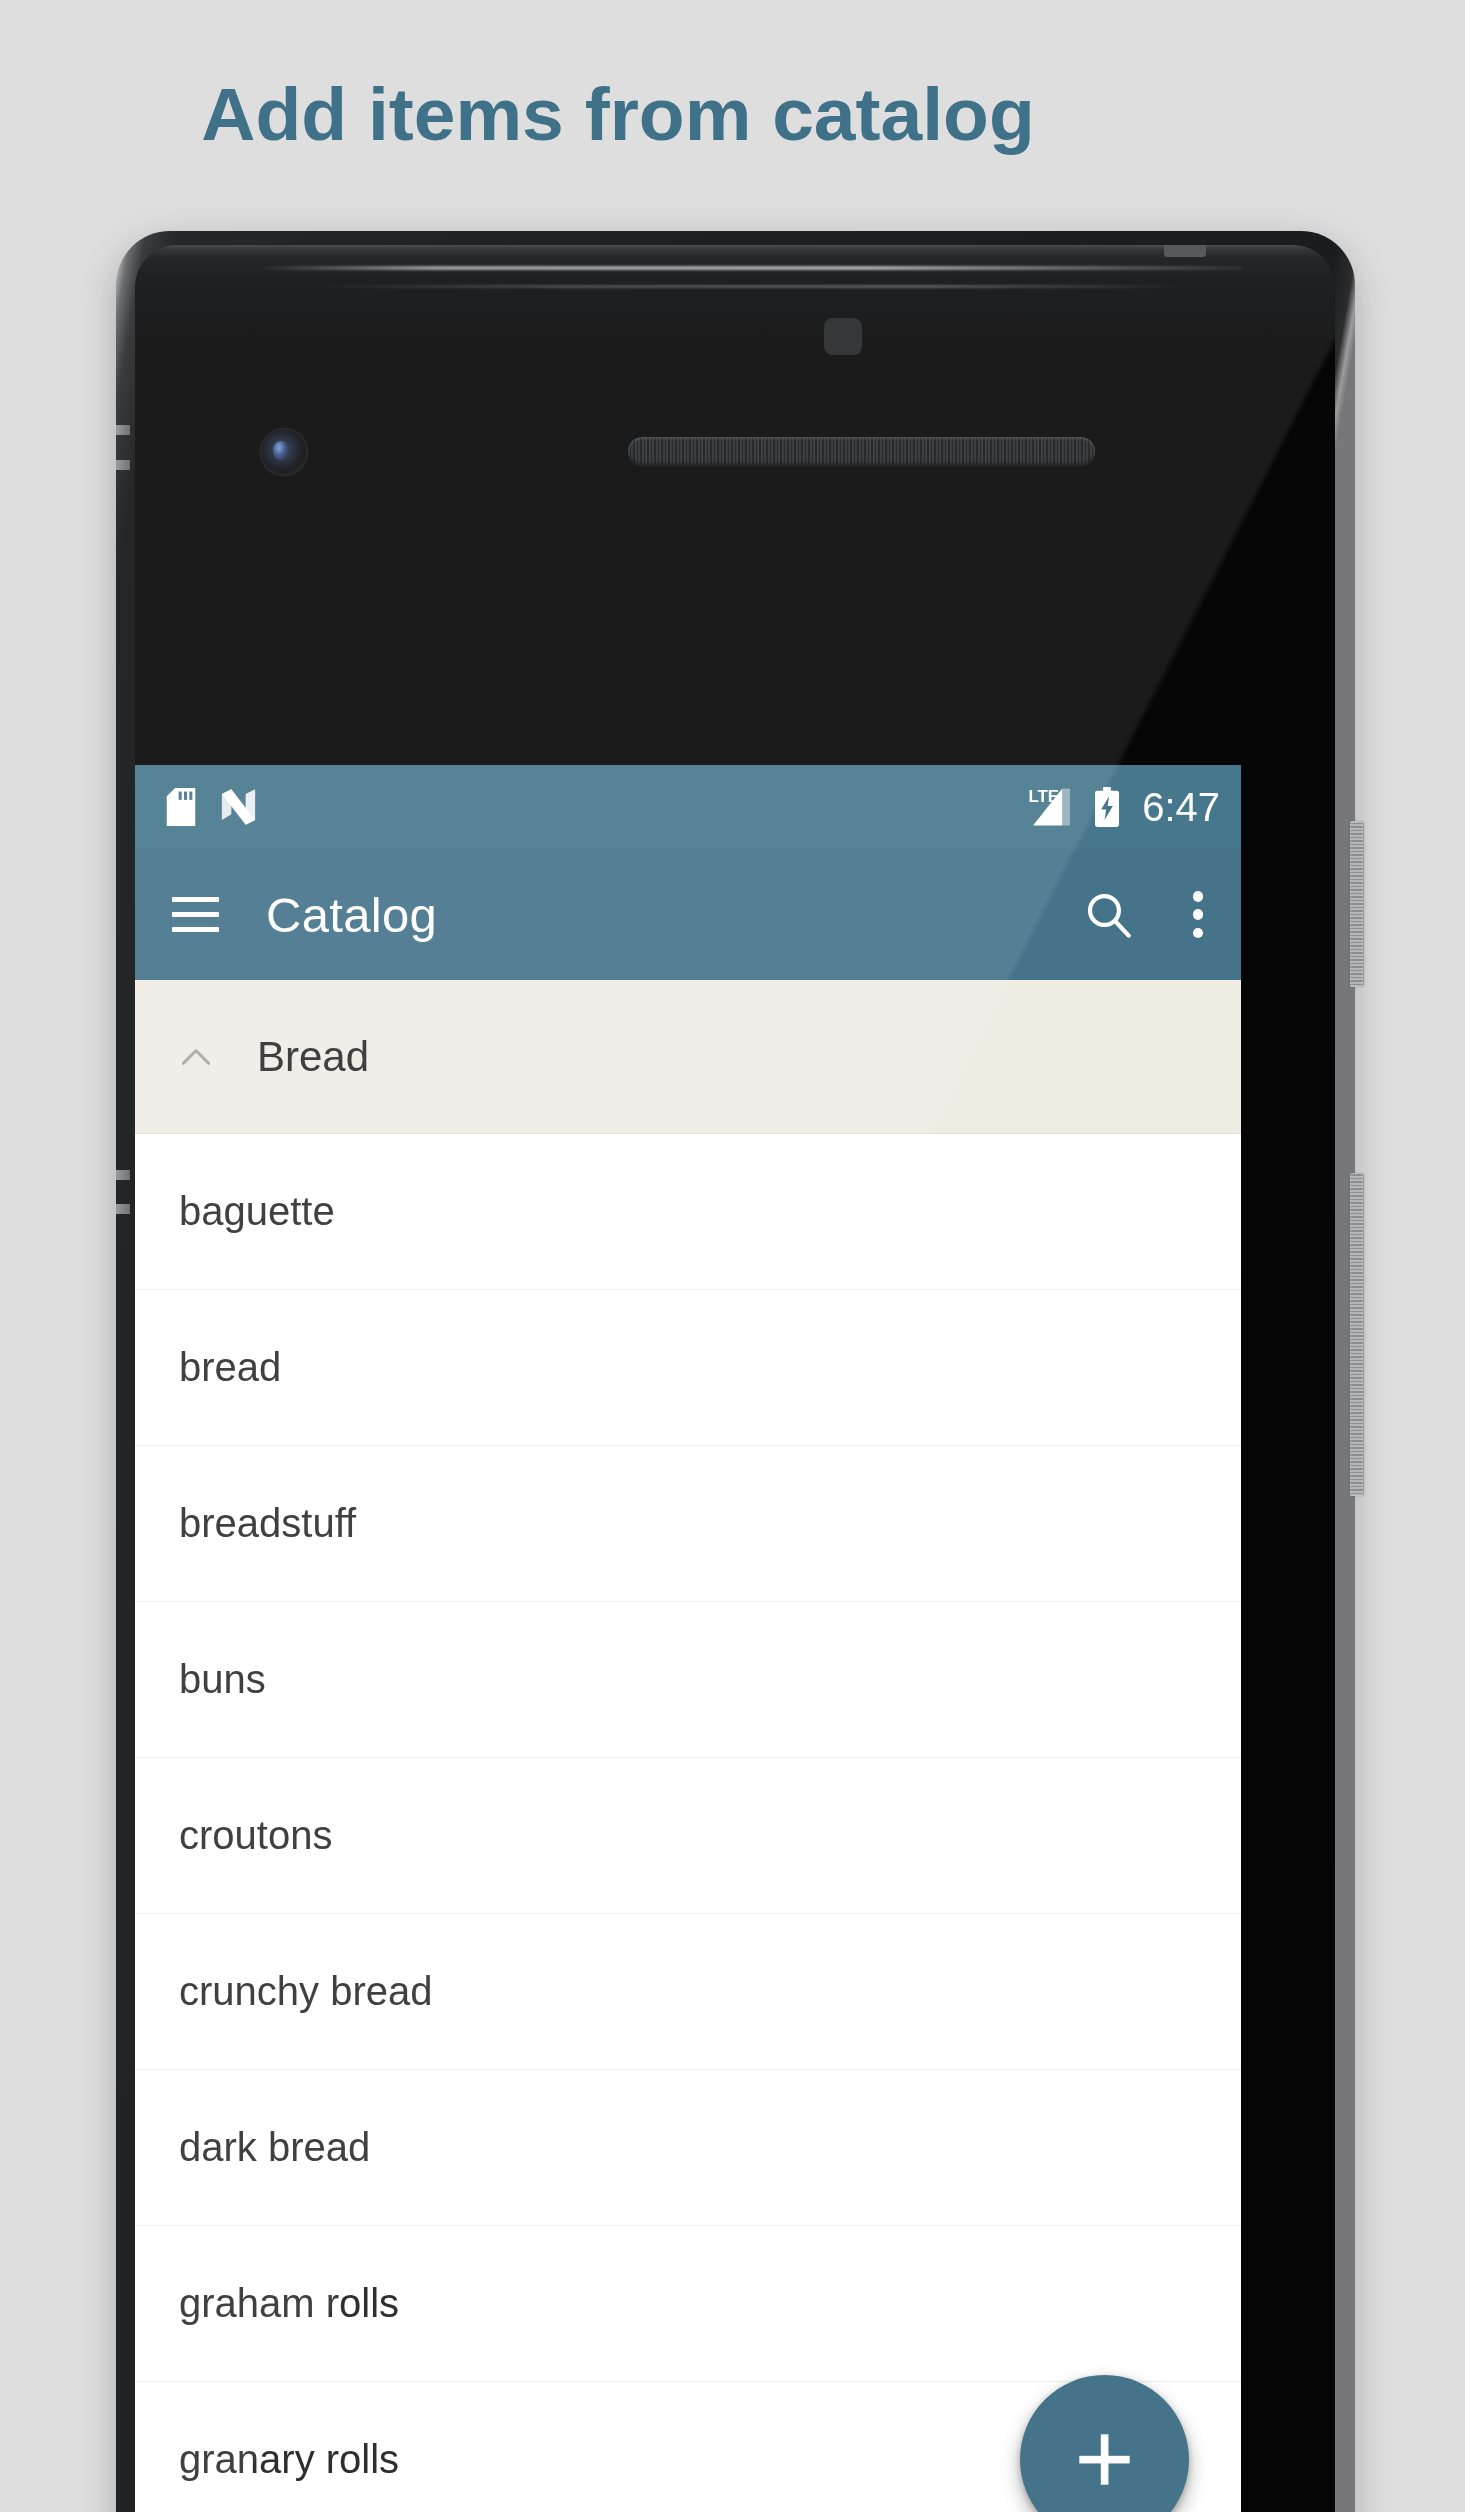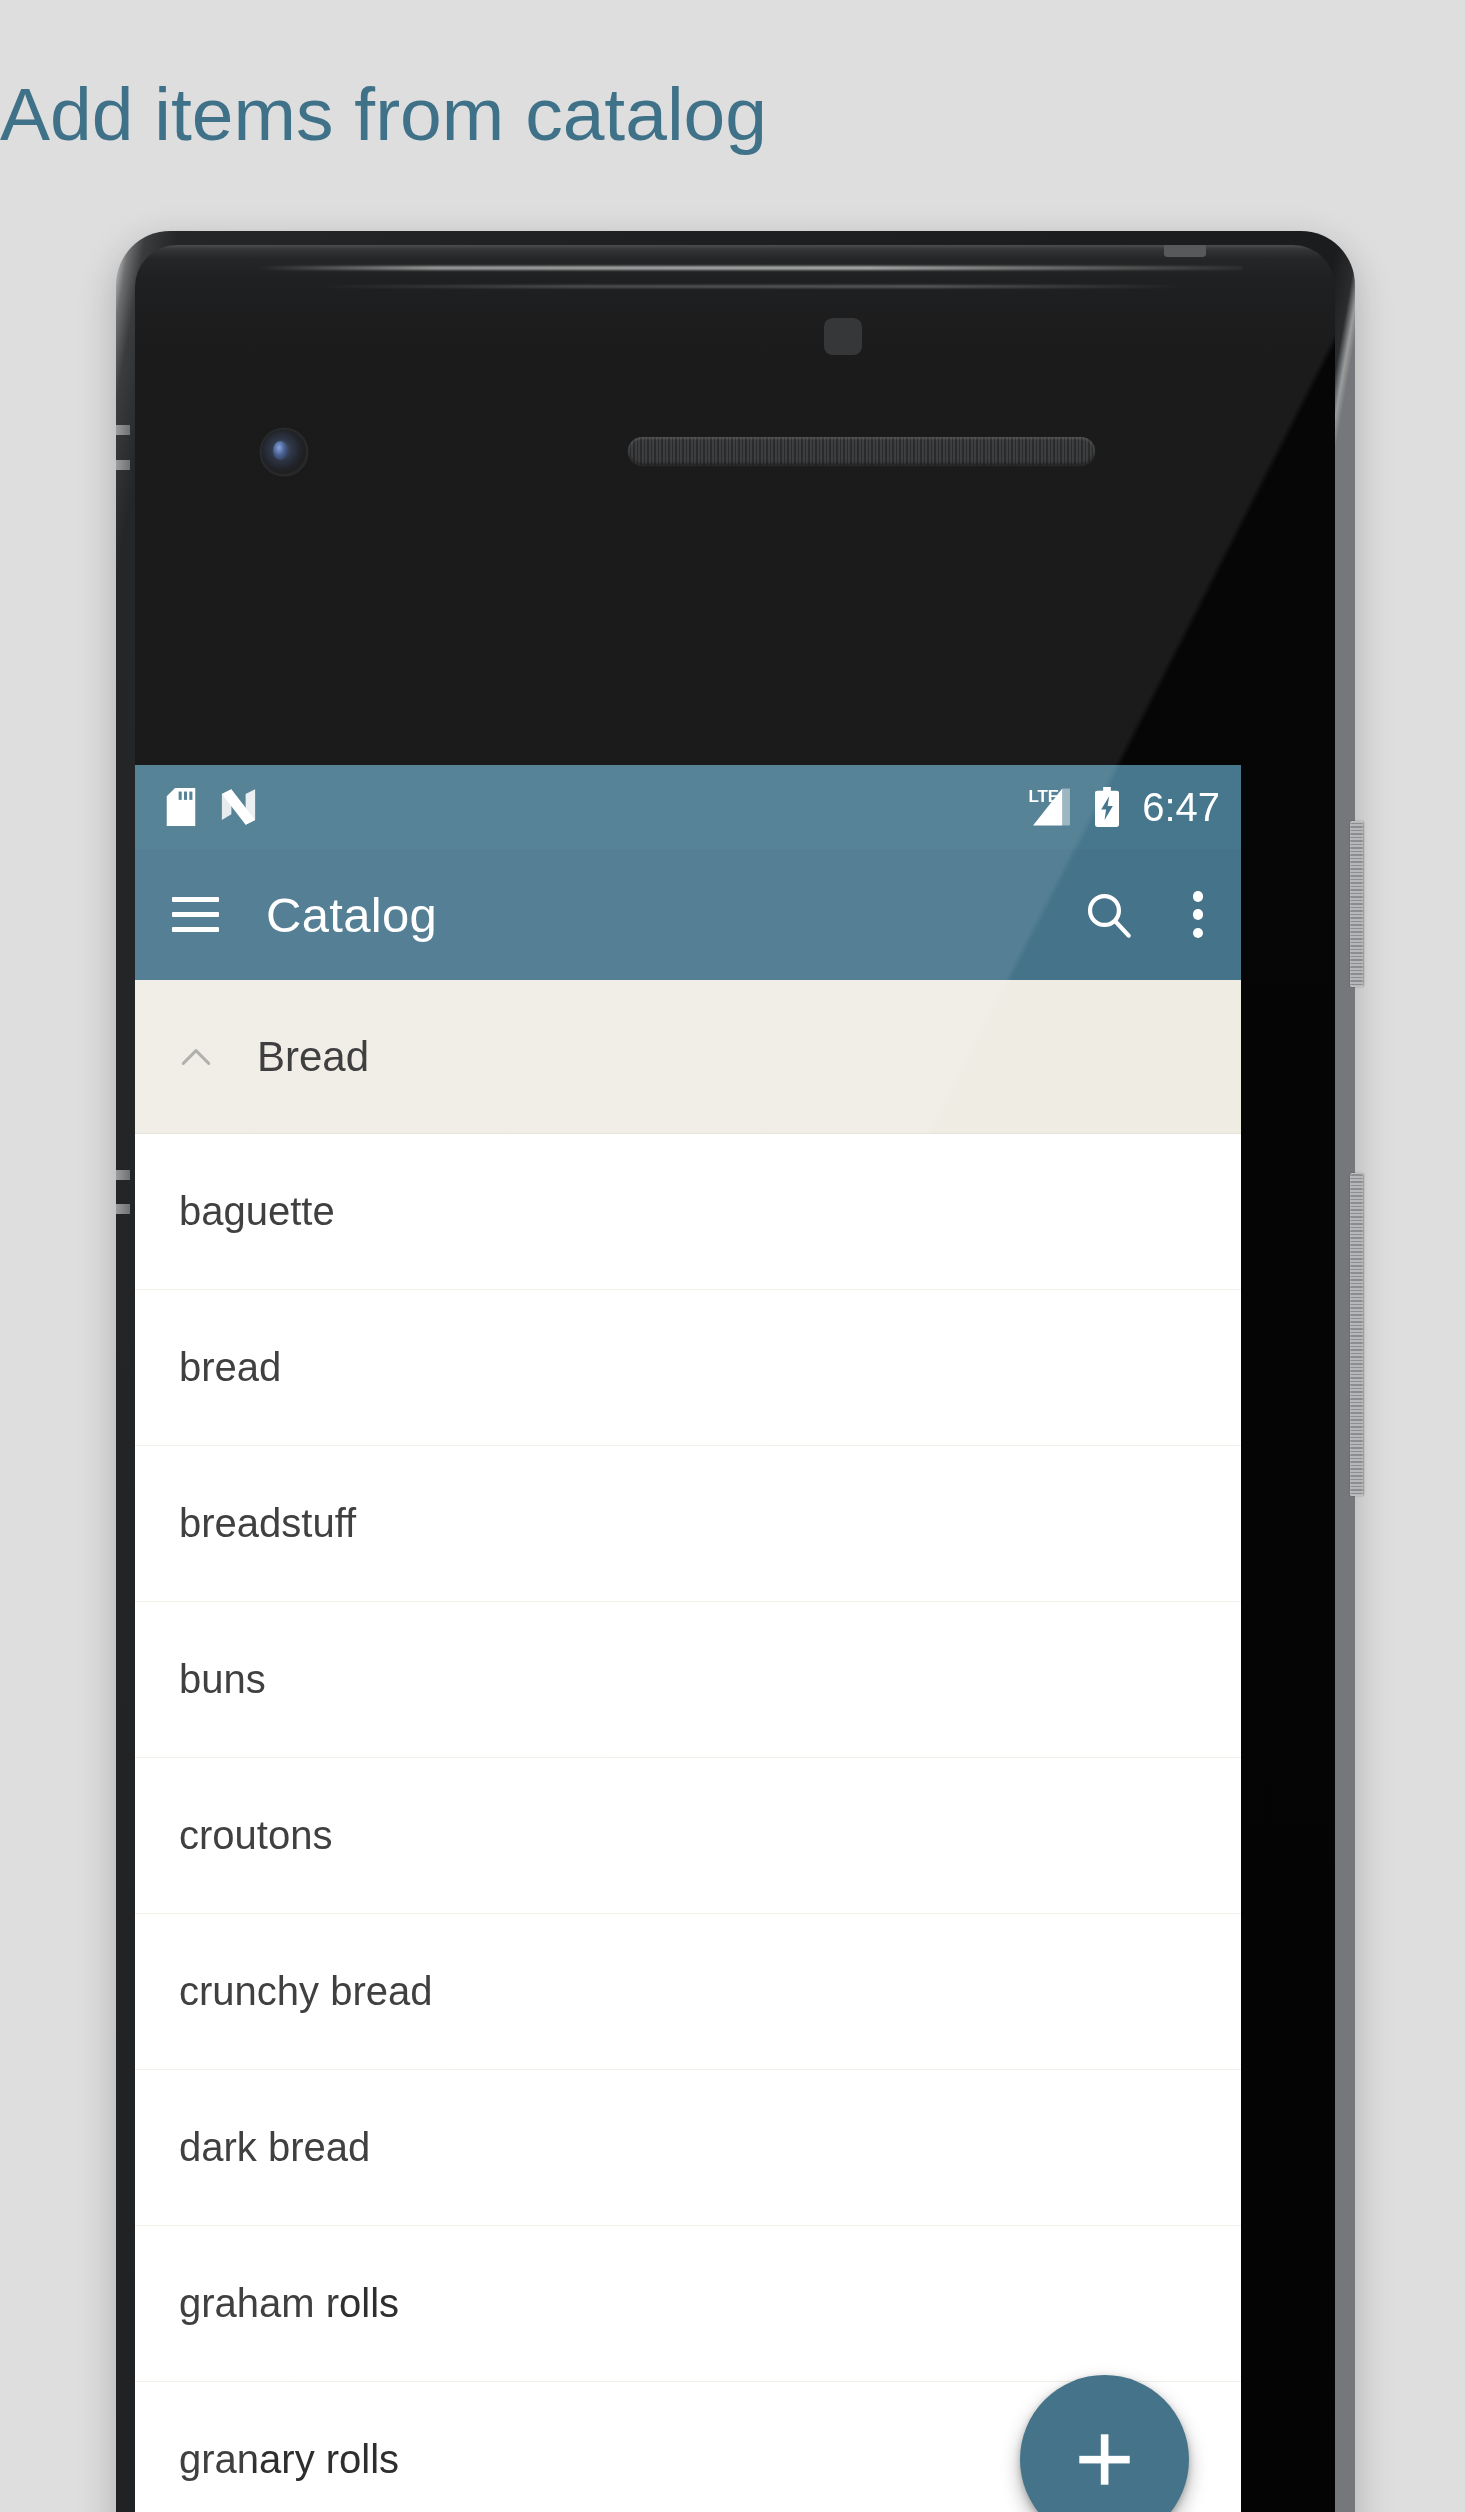--- a/index.html
+++ b/index.html
@@ -16,23 +16,23 @@
     font-family: "Liberation Sans", sans-serif;
     position: relative;
   }
 
   
   .headline {
     position: absolute;
     top: 77px;
     left: 0;
     width: 1236px;
-    text-align: left;
+    text-align: center;
     font-size: 75px;
-    font-weight: 400;
+    font-weight: 700;
     color: #3f7289;
     letter-spacing: 0px;
     line-height: 1.0;
   }
 
   
   .phone {
     position: absolute;
     left: 116px;
     top: 231px;

